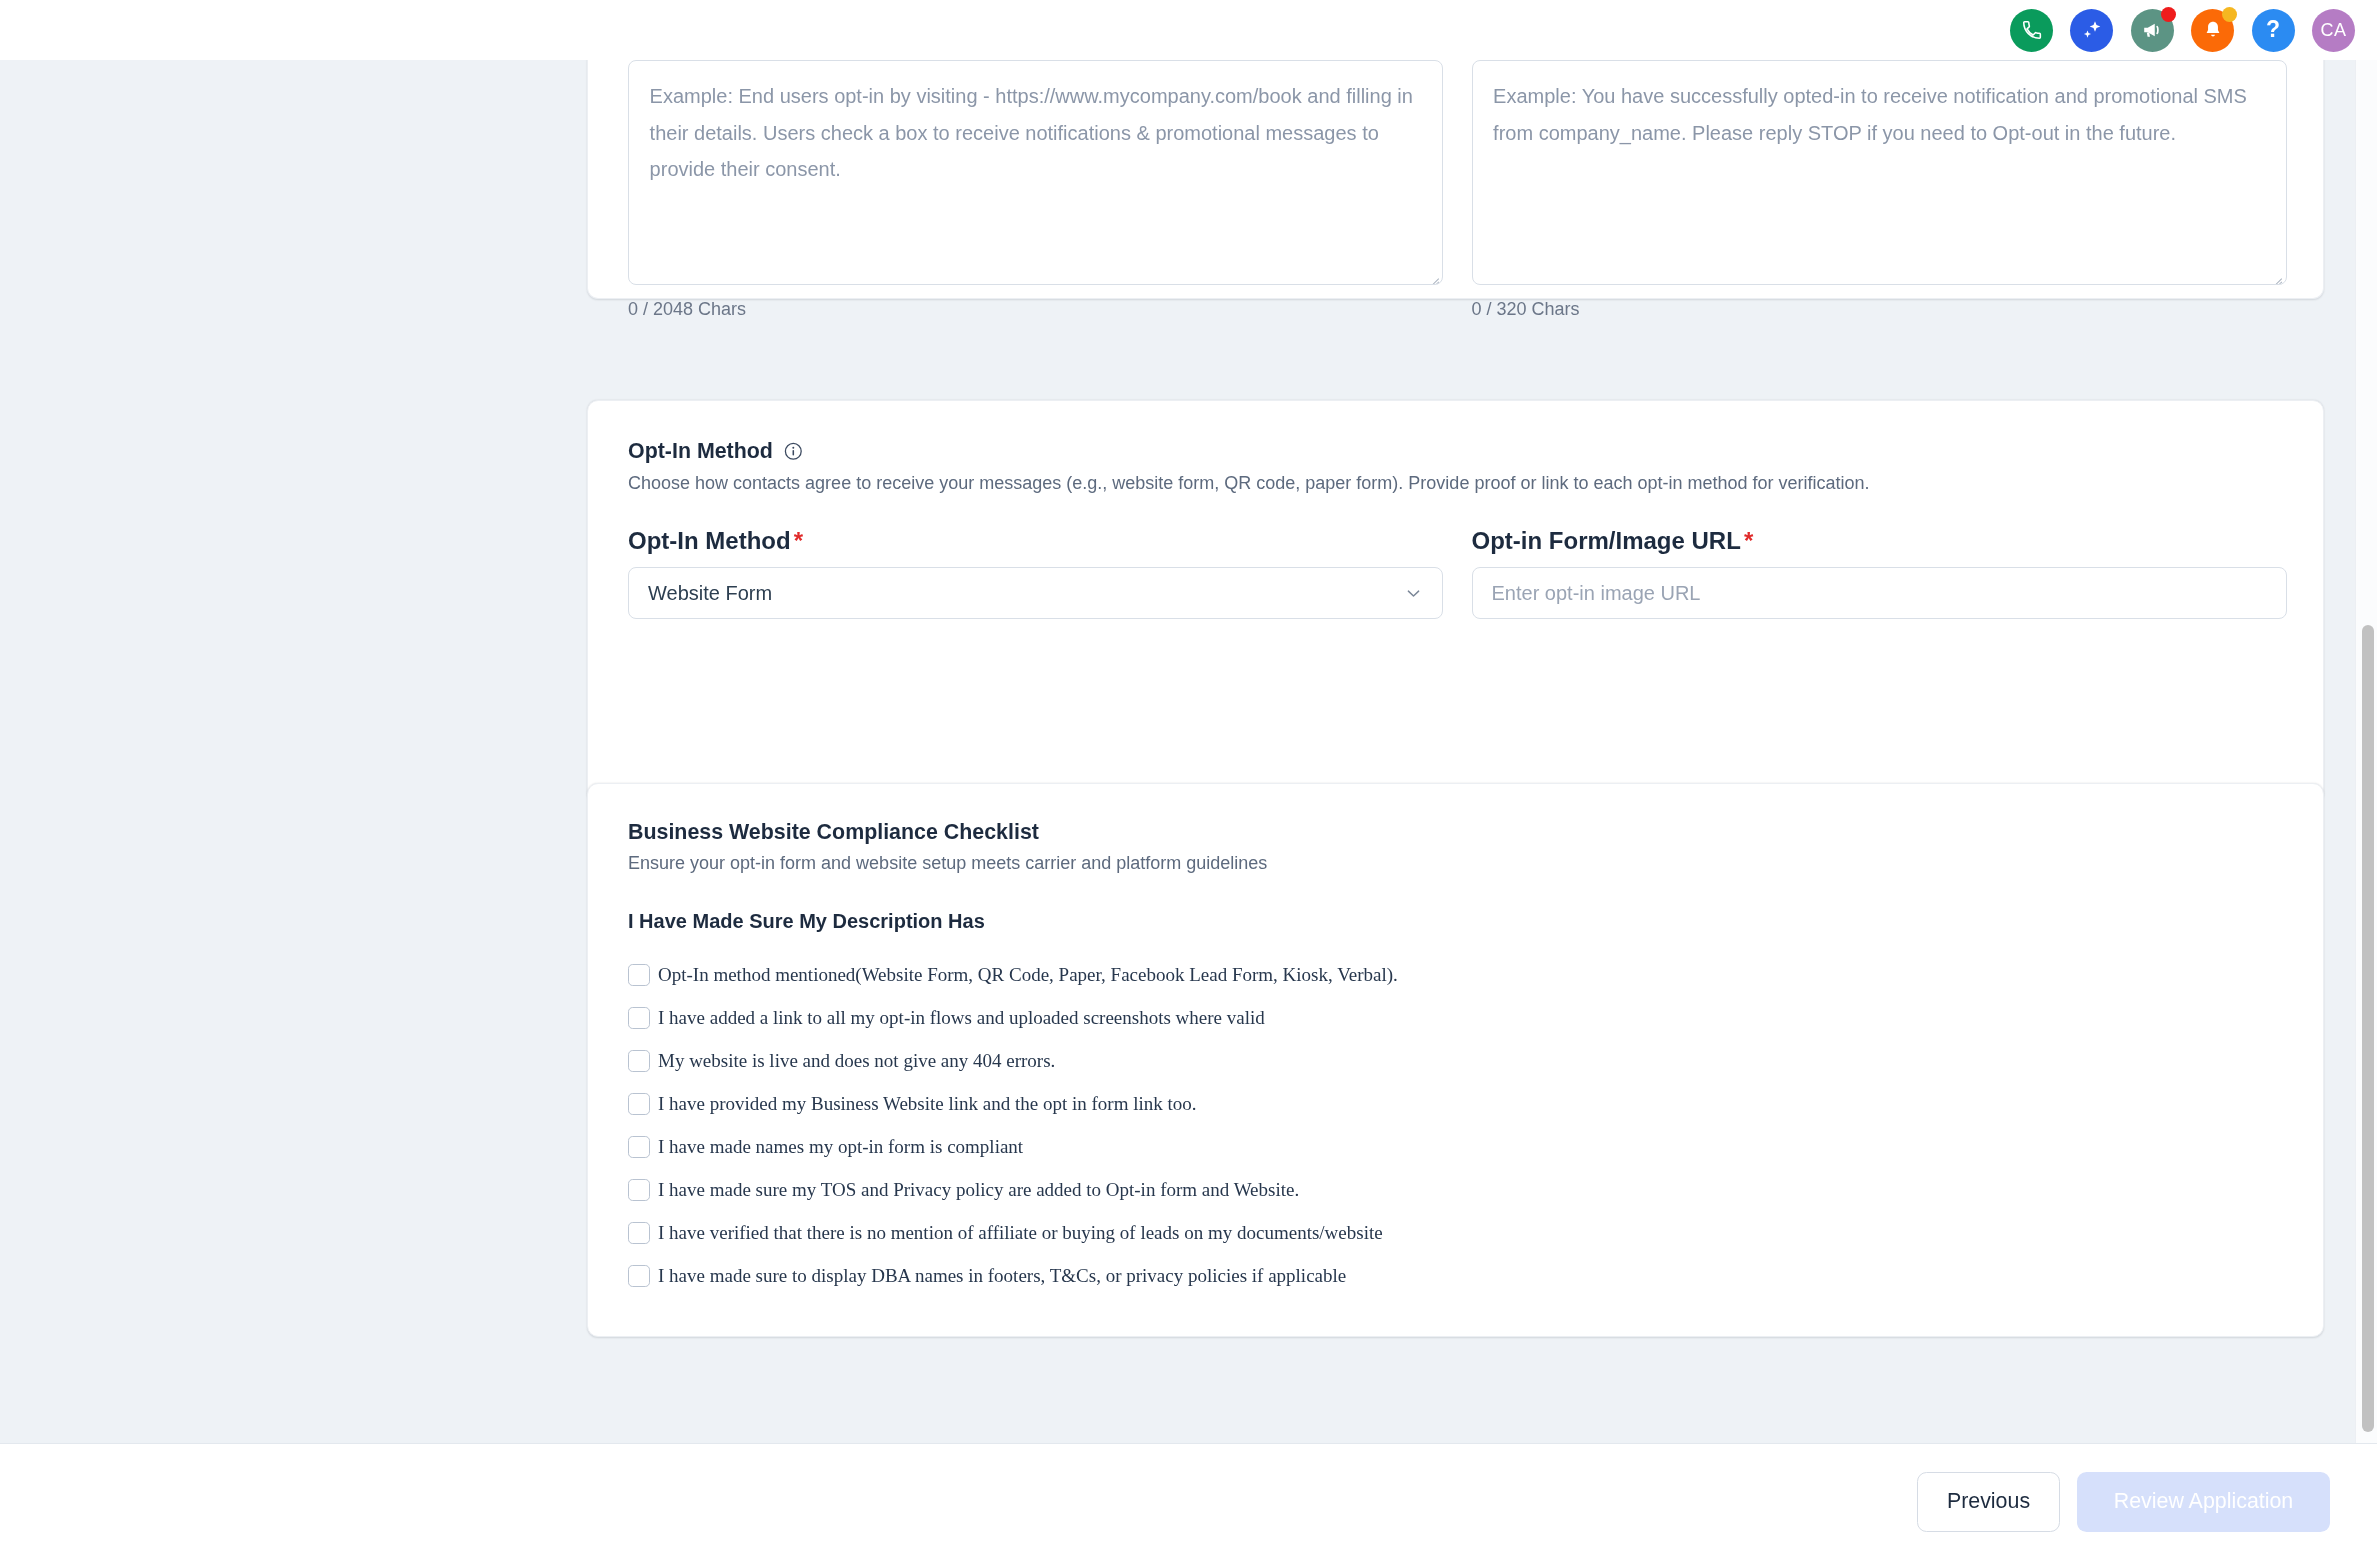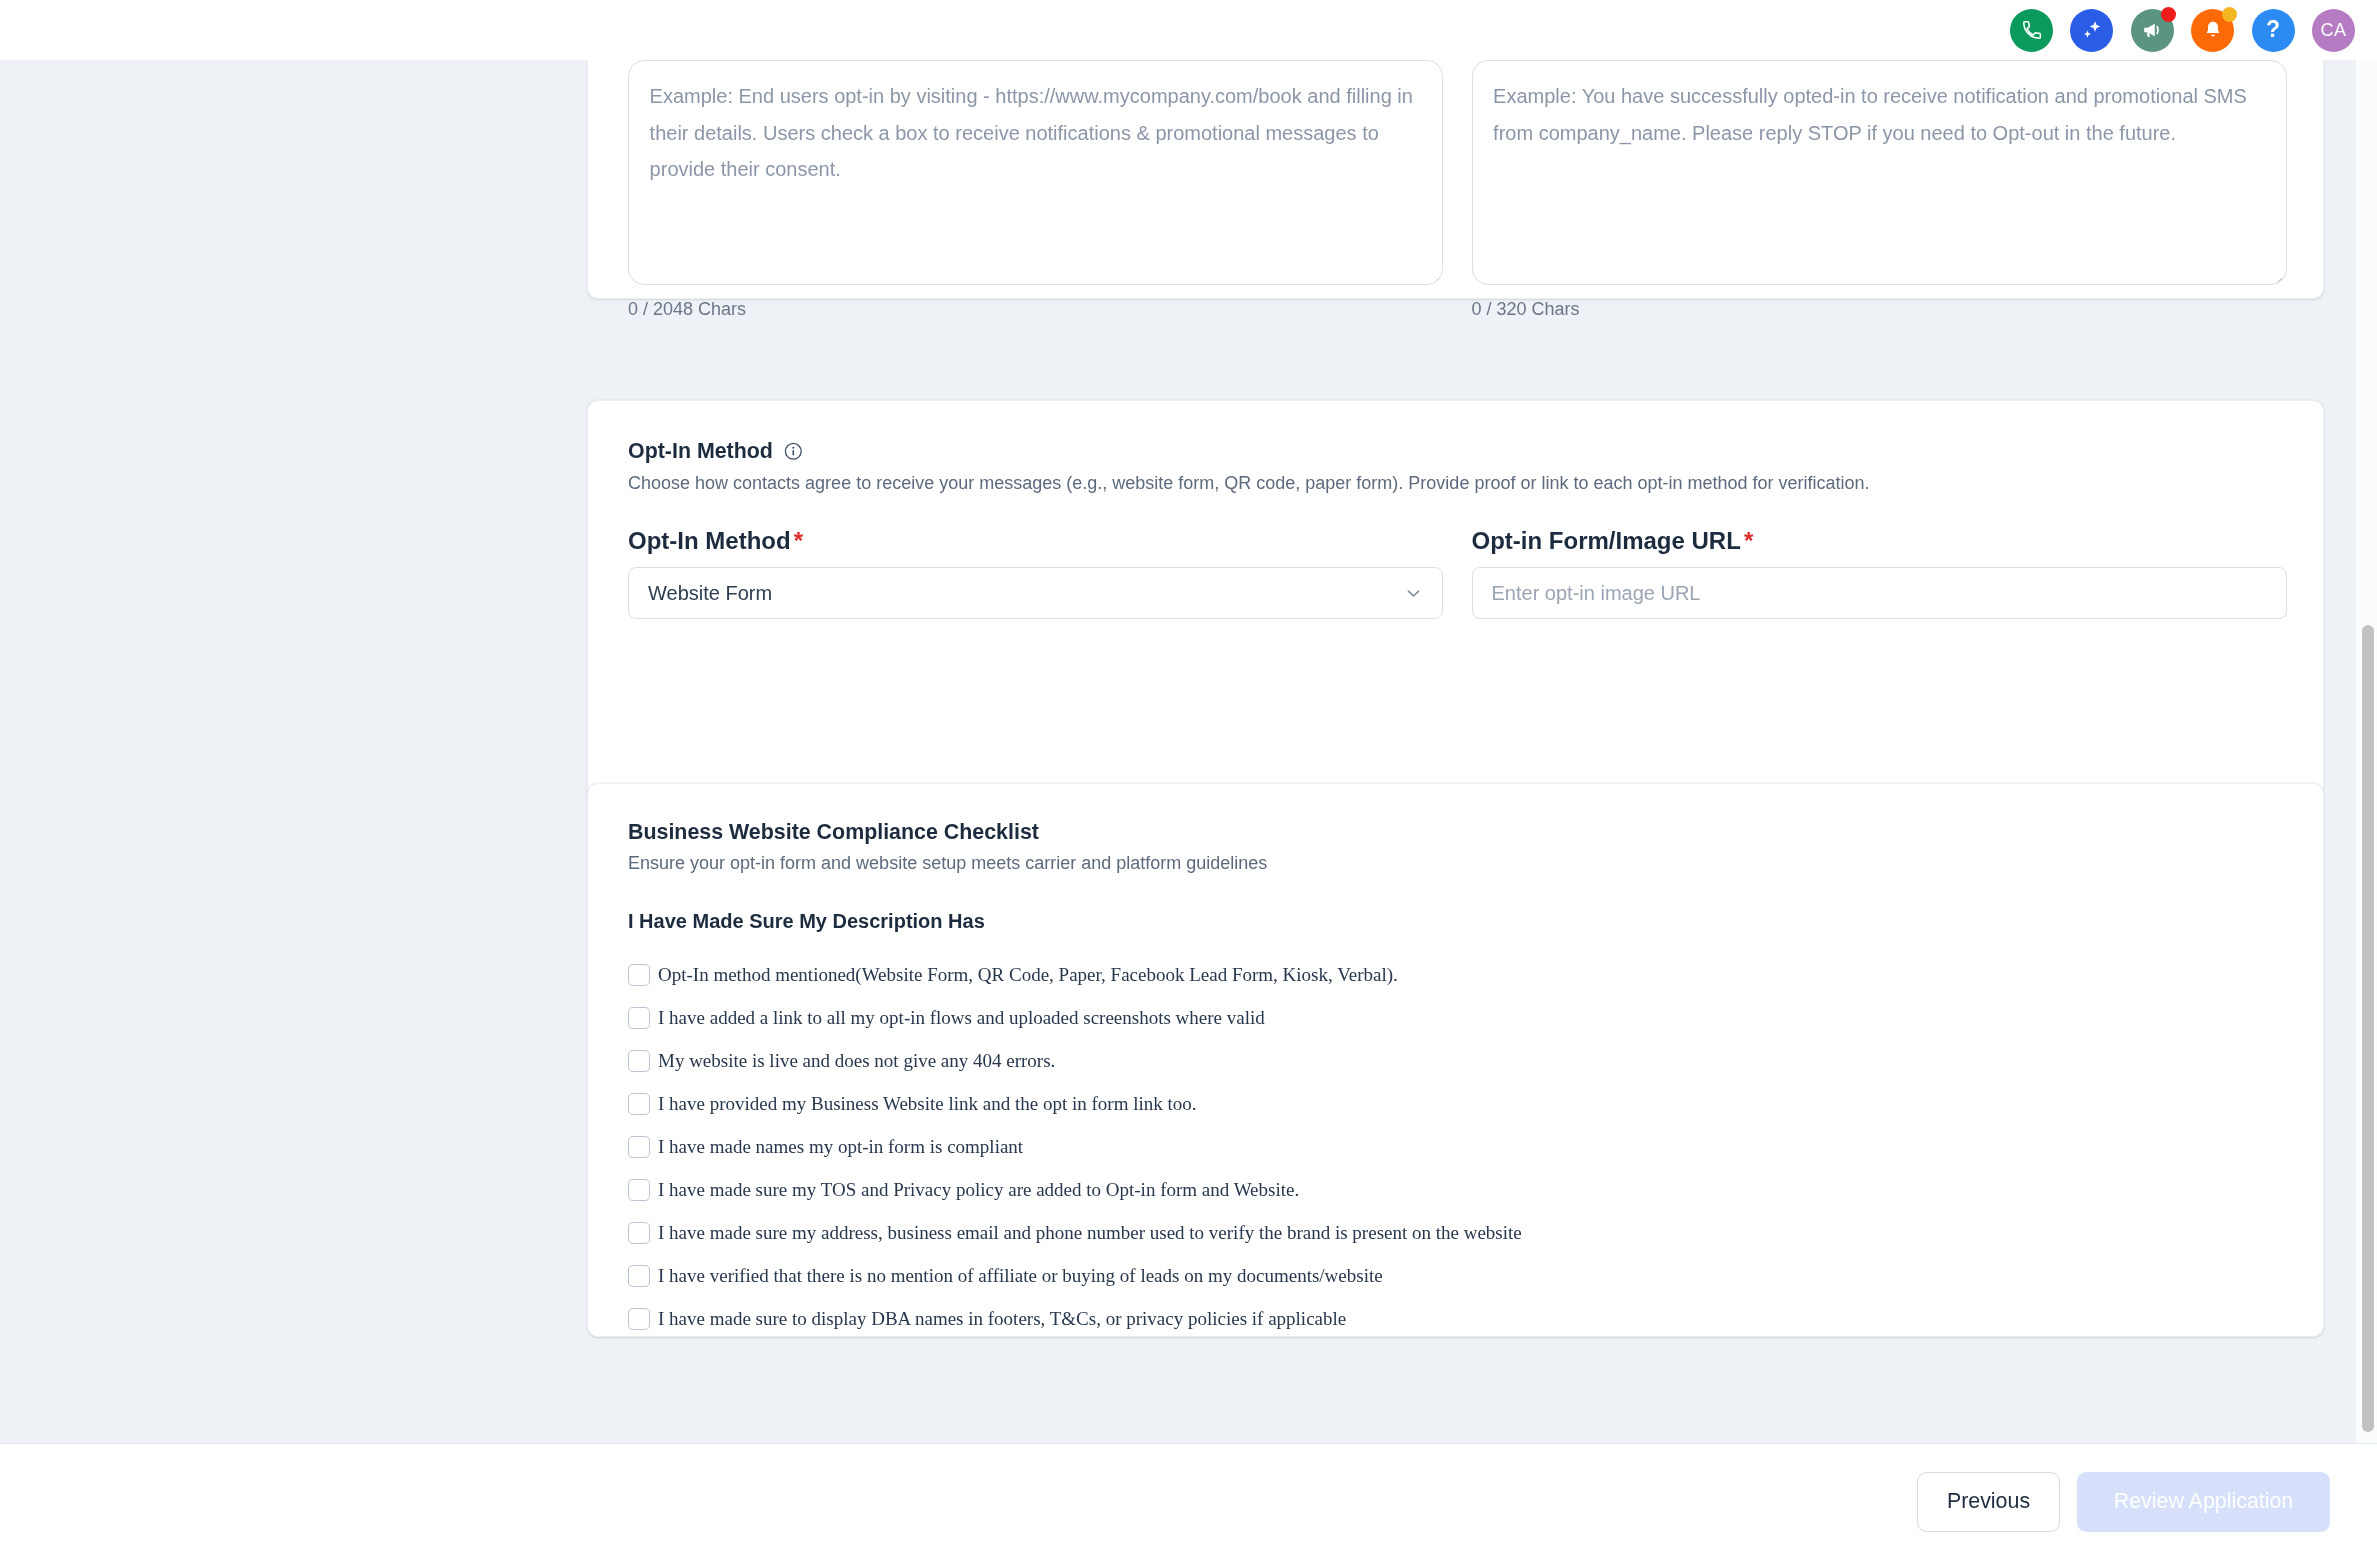--- a/index.html
+++ b/index.html
@@ -98,21 +98,21 @@
     top: 63px; left: 40px;
     width: 1658px;
     display: flex;
     gap: 28.5px;
   }
   .ta-col { width: 815px; }
   .ta-box {
     width: 815px;
     height: 225px;
     border: 0.8px solid #d9dfe7;
-    border-radius: 16px;
+    border-radius: 8px;
     padding: 17.4px 20.6px;
     background: #ffffff;
     position: relative;
     overflow: hidden;
   }
   .ta-placeholder {
     font-size: 20px;
     line-height: 1.82;
     color: #8b96a8;
     white-space: pre-wrap;
@@ -445,24 +445,20 @@
       <div class="cl-item">
         <span class="cbox"></span>
         <span class="cl-label">I have made names my opt-in form is compliant</span>
       </div>
       <div class="cl-item">
         <span class="cbox"></span>
         <span class="cl-label">I have made sure my TOS and Privacy policy are added to Opt-in form and Website.</span>
       </div>
       <div class="cl-item">
         <span class="cbox"></span>
-        <span class="cl-label">I have made sure my address, business email and phone number used to verify the brand is present on the website</span>
-      </div>
-      <div class="cl-item">
-        <span class="cbox"></span>
         <span class="cl-label">I have verified that there is no mention of affiliate or buying of leads on my documents/website</span>
       </div>
       <div class="cl-item">
         <span class="cbox"></span>
         <span class="cl-label">I have made sure to display DBA names in footers, T&amp;Cs, or privacy policies if applicable</span>
       </div>
 
     </div>
   </div>
 

